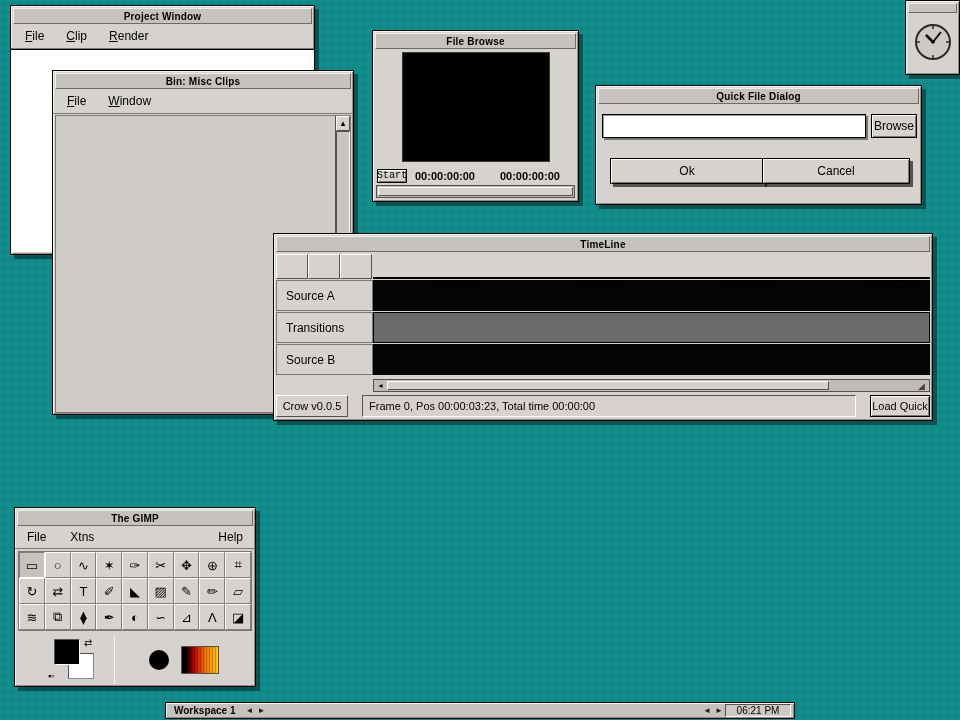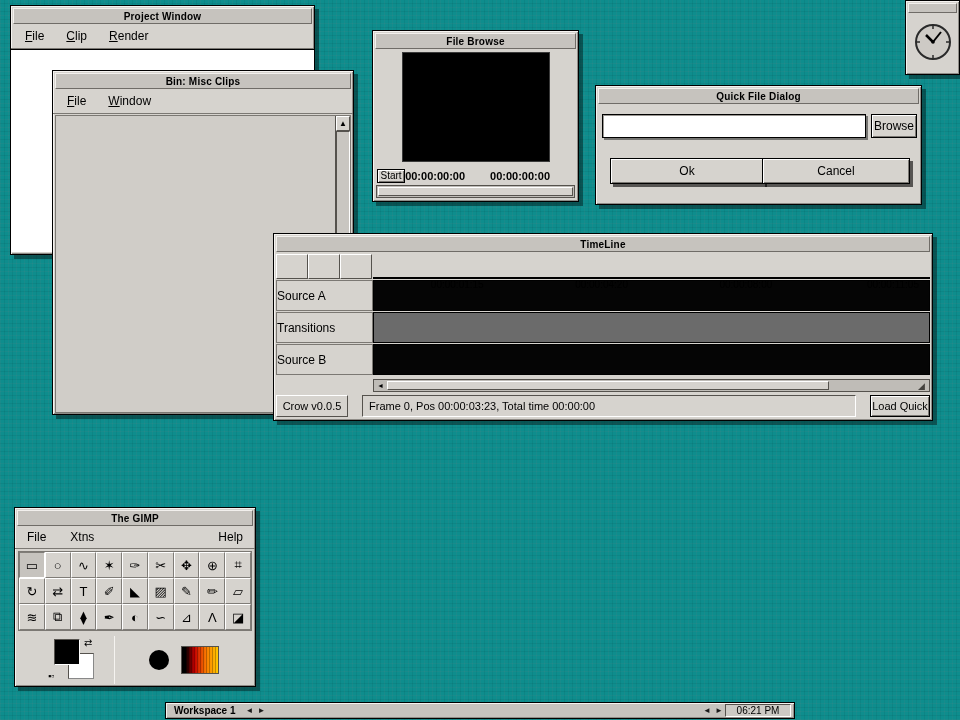--- a/index.html
+++ b/index.html
@@ -62,21 +62,21 @@
   
   #w-preview { left: 372px; top: 30px; width: 207px; height: 172px; }
   .preview-black {
     position: absolute; left: 29px; top: 21px; width: 148px; height: 110px;
     background: #000; border: 1px solid #3a3a3a;
   }
   .preview-controls {
     position: absolute; left: 4px; top: 135px; width: 198px; height: 19px;
     display: flex; align-items: center; font-size: 11px;
   }
-  .start-btn { width: 30px; height: 14px; font-size: 10px; margin-right: 0; }
+  .start-btn { width: 30px; height: 14px; font-size: 10px; margin-right: 8px; font-family: Liberation Mono, monospace; }
   .time-label { margin-right: 25px; font-size: 11px; font-weight: bold; }
   .hscroll {
     position: absolute; left: 3px; bottom: 3px; right: 3px; height: 13px;
     background: #bfbcb7; border: 1px solid #55524d; padding: 1px;
   }
   .hscroll .thumb { height: 100%; }
 
   
   #w-quickfile { left: 595px; top: 85px; width: 327px; height: 120px; }
   .qf-input {
@@ -106,21 +106,21 @@
     background-image:
       repeating-linear-gradient(90deg, #000 0 1px, transparent 1px 37px),
       repeating-linear-gradient(90deg, #000 0 1px, transparent 1px 7.4px);
     background-size: 100% 12px, 100% 5px;
     background-position: bottom left, bottom left;
     background-repeat: no-repeat, no-repeat;
   }
   .tick-label { position: absolute; top: 1px; transform: translateX(-50%); font-size: 10px; white-space: nowrap; }
   .tl-track-row { height: 31px; margin-top: 1px; }
   .tl-label {
-    width: 97px; display: flex; align-items: center; padding-left: 0;
+    width: 97px; display: flex; align-items: center; padding-left: 9px;
     font-size: 12px; border: 1px solid #7b7873; background: #d6d3ce;
   }
   .tl-track { flex: 1; border: 1px solid #000; }
   .tl-track.black { background: #050505; }
   .tl-track.gray { background: #6b6b6b; }
   .tl-scrollrow { margin-top: 4px; height: 13px; display: flex; }
   .tl-scroll-spacer { width: 97px; }
   .tl-hscroll { flex: 1; display: flex; align-items: stretch; background: #bfbcb7; border: 1px solid #55524d; padding: 1px; }
   .tl-hscroll .larrow { width: 11px; font-size: 7px; display: flex; align-items: center; justify-content: center; }
   .tl-hscroll .thumb { width: 80%; margin-left: 1px; }

